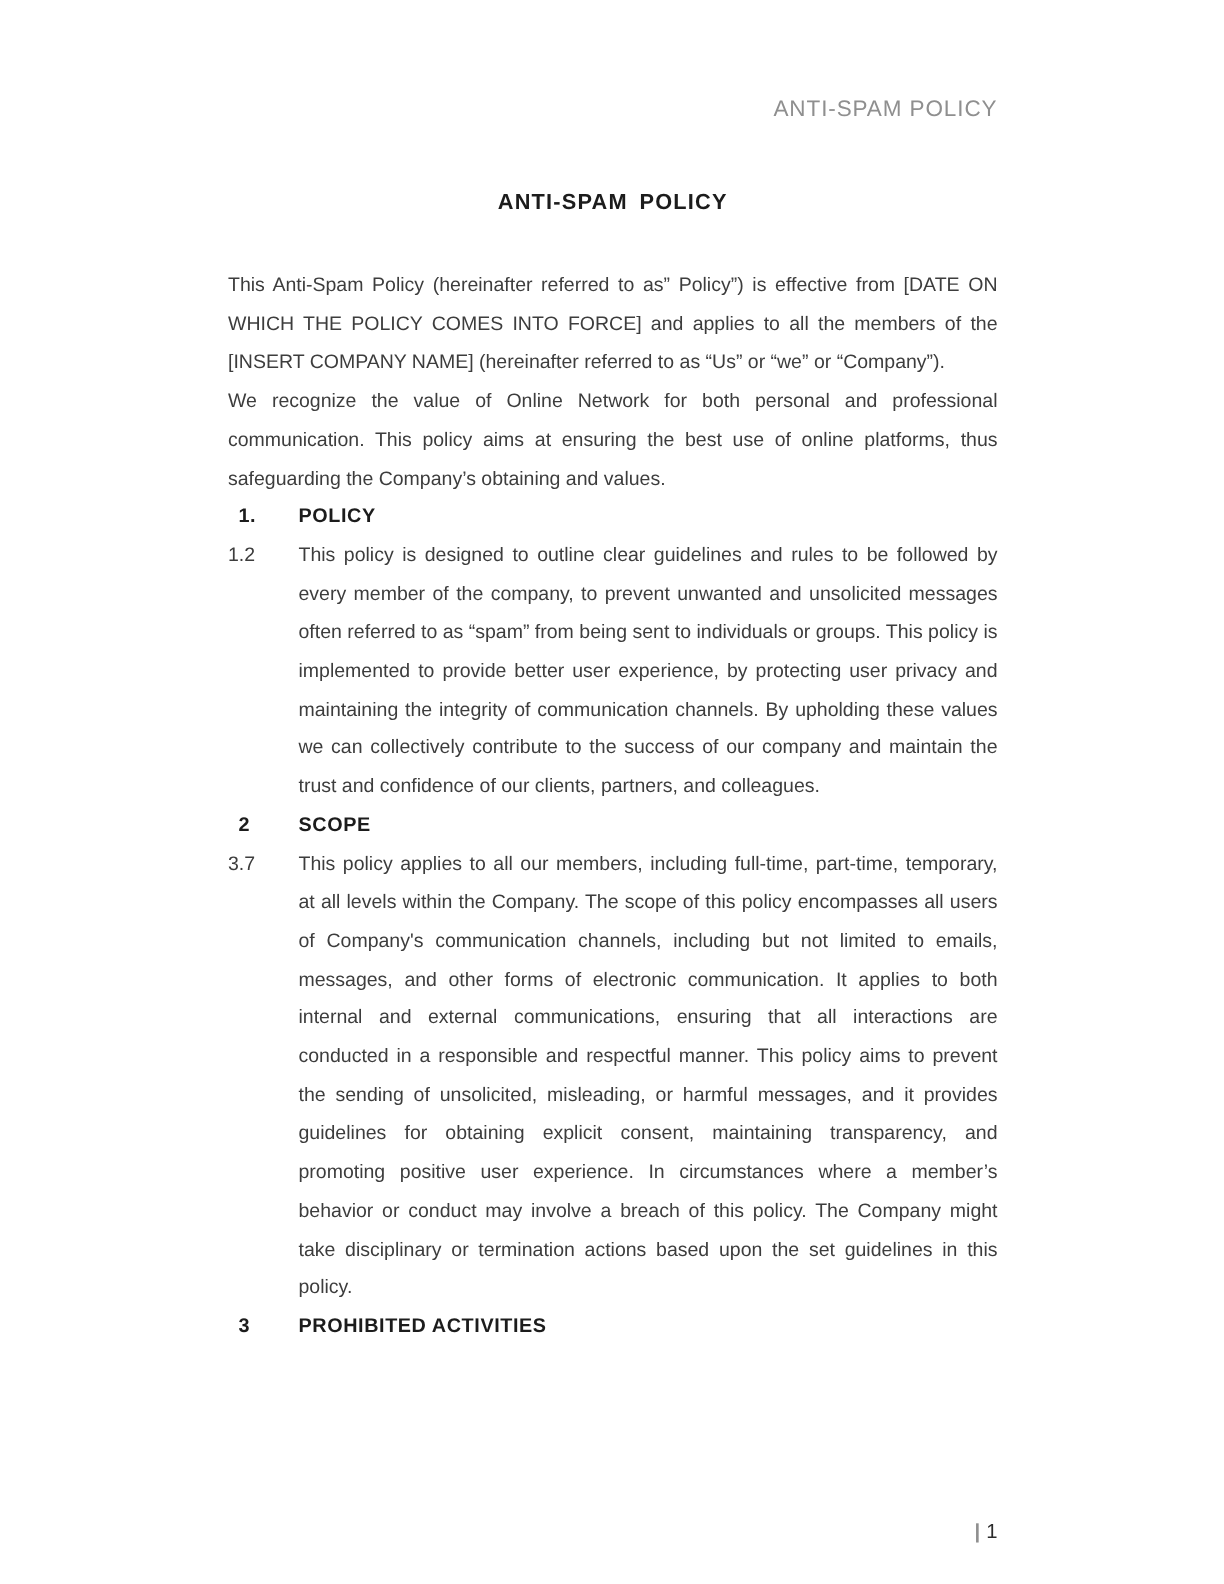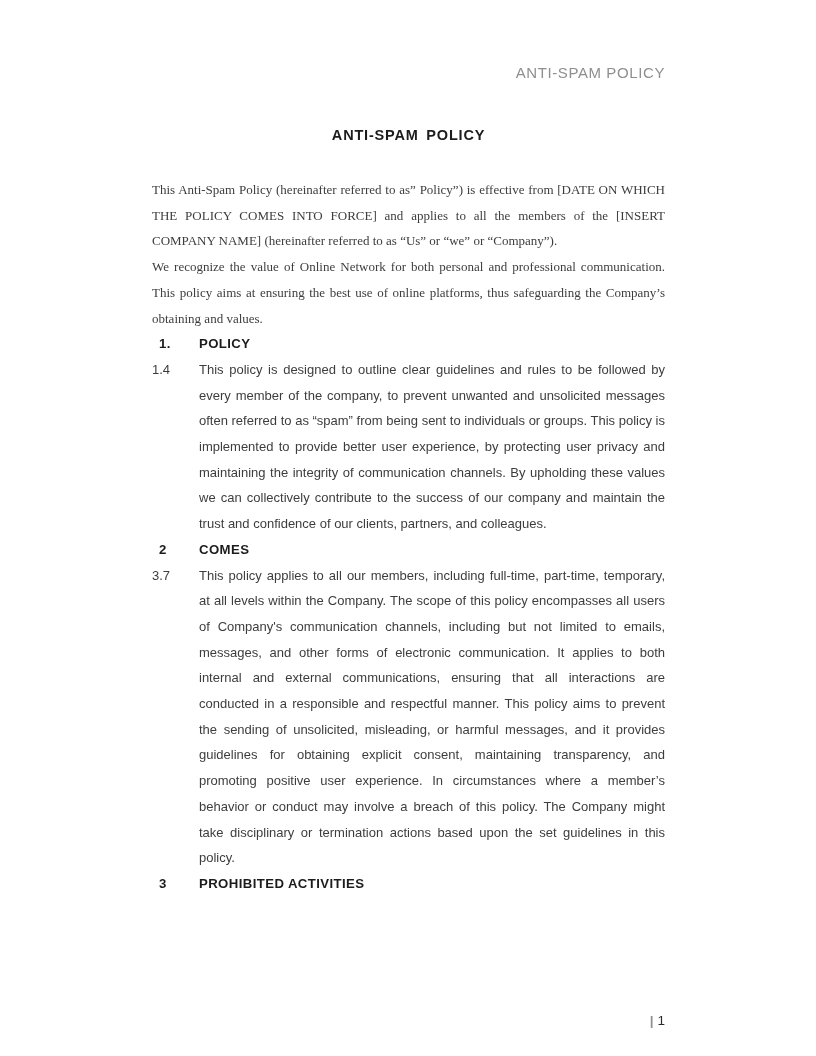--- a/index.html
+++ b/index.html
@@ -37,21 +37,20 @@
   }
   .content {
     margin-top: 34px;
     font-size: 13px;
     line-height: 25.7px;
     text-align: justify;
   }
   .para {
     margin: 0;
     text-align: justify;
-    font-family: Liberation Serif, serif;
   }
   .section-heading {
     display: flex;
     font-weight: bold;
     color: #1c1c1c;
     font-size: 13.2px;
     letter-spacing: 0.4px;
   }
   .section-heading .num-col {
     flex: none;
@@ -98,27 +97,27 @@
     <p class="para">This Anti-Spam Policy (hereinafter referred to as” Policy”) is effective from [DATE ON WHICH THE POLICY COMES INTO FORCE] and applies to all the members of the [INSERT COMPANY NAME] (hereinafter referred to as “Us” or “we” or “Company”).</p>
 
     <p class="para">We recognize the value of Online Network for both personal and professional communication. This policy aims at ensuring the best use of online platforms, thus safeguarding the Company’s obtaining and values.</p>
 
     <div class="section-heading">
       <span class="num-col">1.</span>
       <span class="heading-text">POLICY</span>
     </div>
 
     <div class="list-item">
-      <span class="num-col">1.4</span>
+      <span class="num-col">1.2</span>
       <span class="item-text">This policy is designed to outline clear guidelines and rules to be followed by every member of the company, to prevent unwanted and unsolicited messages often referred to as “spam” from being sent to individuals or groups. This policy is implemented to provide better user experience, by protecting user privacy and maintaining the integrity of communication channels. By upholding these values we can collectively contribute to the success of our company and maintain the trust and confidence of our clients, partners, and colleagues.</span>
     </div>
 
     <div class="section-heading">
       <span class="num-col">2</span>
-      <span class="heading-text">COMES</span>
+      <span class="heading-text">SCOPE</span>
     </div>
 
     <div class="list-item">
       <span class="num-col">3.7</span>
       <span class="item-text">This policy applies to all our members, including full-time, part-time, temporary, at all levels within the Company. The scope of this policy encompasses all users of Company's communication channels, including but not limited to emails, messages, and other forms of electronic communication. It applies to both internal and external communications, ensuring that all interactions are conducted in a responsible and respectful manner. This policy aims to prevent the sending of unsolicited, misleading, or harmful messages, and it provides guidelines for obtaining explicit consent, maintaining transparency, and promoting positive user experience. In circumstances where a member’s behavior or conduct may involve a breach of this policy. The Company might take disciplinary or termination actions based upon the set guidelines in this policy.</span>
     </div>
 
     <div class="section-heading">
       <span class="num-col">3</span>
       <span class="heading-text">PROHIBITED ACTIVITIES</span>

